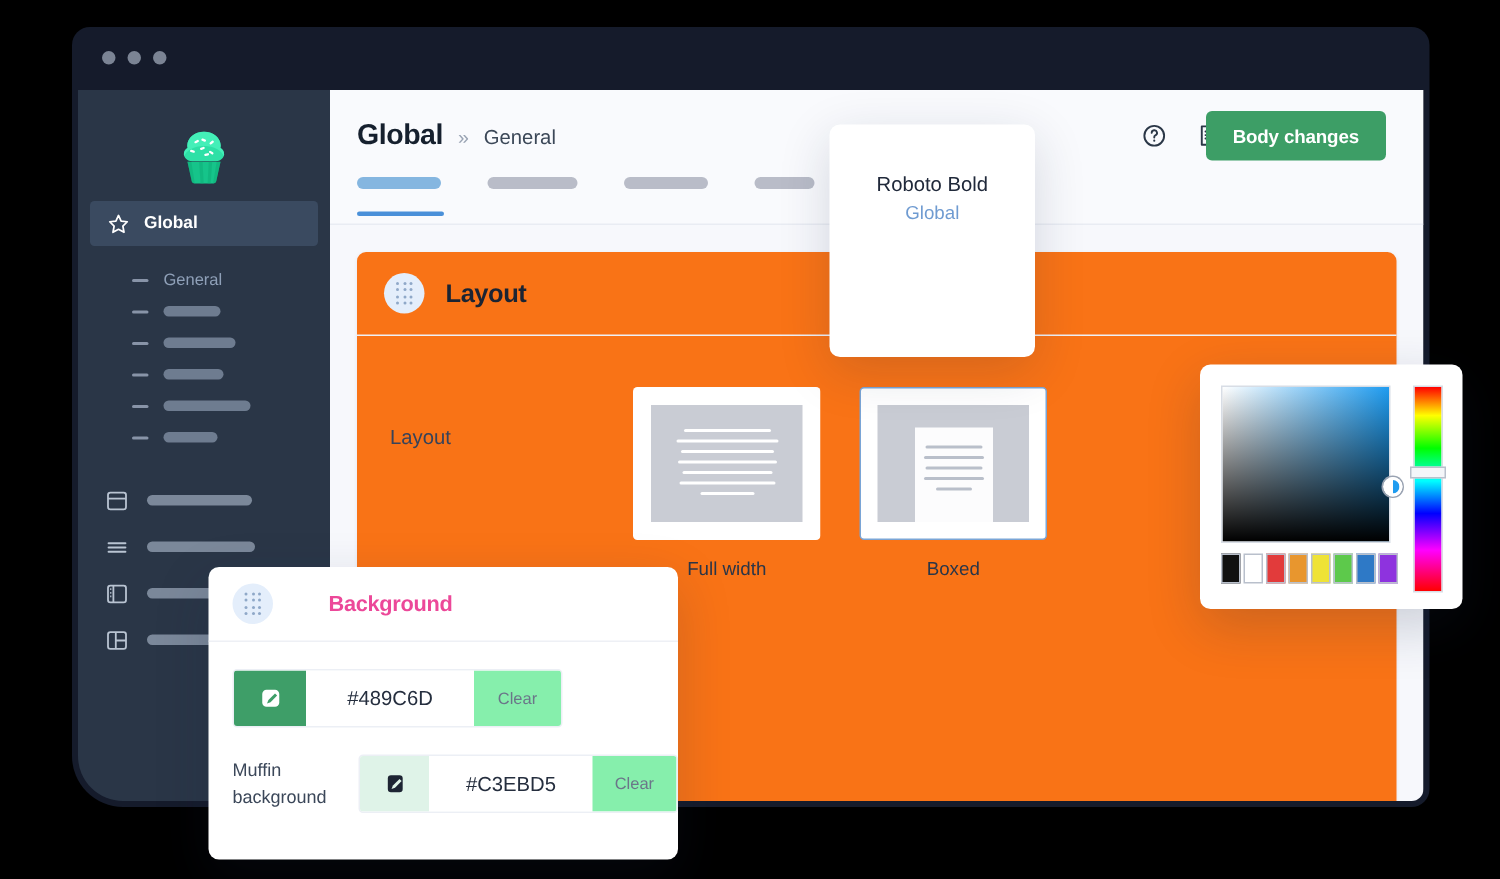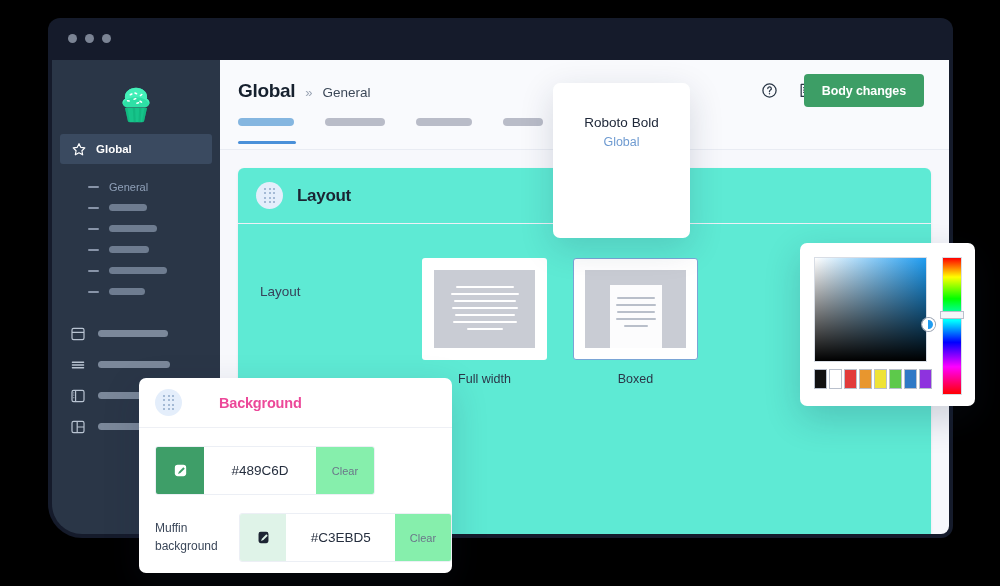--- a/index.html
+++ b/index.html
@@ -90,21 +90,21 @@
     background: #3d9e66; color: #fff; border: none;
     font-family: "Liberation Sans", sans-serif;
     font-size: 12.5px; font-weight: bold;
     padding: 0 18px; height: 33px; border-radius: 4px; cursor: pointer;
     letter-spacing: -0.1px;
   }
 
   
   .panel {
     position: absolute; left: 18px; top: 108px; right: 18px; bottom: -40px;
-    background: #5eead4; border-radius: 6px;
+    background: #f97316; border-radius: 6px;
     box-shadow: 0 1px 3px rgba(22,35,66,.07);
   }
   .panel-head {
     height: 56px; display: flex; align-items: center; gap: 14px;
     padding-left: 18px; border-bottom: 1px solid #eef0f6;
   }
   .handle-badge {
     width: 27px; height: 27px; border-radius: 50%; background: #e4eefb;
     display: flex; align-items: center; justify-content: center;
   }
@@ -167,21 +167,21 @@
   .bgpanel {
     position: absolute; left: 139px; top: 378px; width: 313px; height: 195px;
     background: #ffffff; border-radius: 7px;
     box-shadow: 0 12px 36px rgba(25,40,70,.18);
     overflow: hidden;
   }
   .bg-head { height: 50px; display: flex; align-items: center; gap: 13px; padding-left: 16px; border-bottom: 1px solid #eef0f5; }
   .bg-title { font-size: 14.5px; font-weight: bold; color: #ec4899; letter-spacing: -0.2px; margin-left: 24px; }
   .bg-row { display: flex; align-items: center; padding: 18px 0 0 16px; }
   .bg-label { width: 84px; flex: 0 0 84px; font-size: 12px; color: #3b4759; line-height: 1.45; }
-  .colorctl { display: flex; height: 49px; border: 1px solid #eceff5; border-radius: 3px; overflow: hidden; }
+  .colorctl { display: flex; height: 39px; border: 1px solid #eceff5; border-radius: 3px; overflow: hidden; }
   .swatch { width: 48px; display: flex; align-items: center; justify-content: center; }
   .hexval { width: 112px; display: flex; align-items: center; justify-content: center; font-size: 13.5px; color: #252e3e; background: #fff; }
   .clearbtn { width: 58px; display: flex; align-items: center; justify-content: center; font-size: 11px; color: #6b7689; background: #86efac; cursor: pointer; }
 
   
   .picker {
     position: absolute; left: 800px; top: 243px; width: 175px; height: 163px;
     background: #ffffff; border-radius: 7px; padding: 10px;
     box-shadow: 0 12px 36px rgba(25,40,70,.2);
   }

